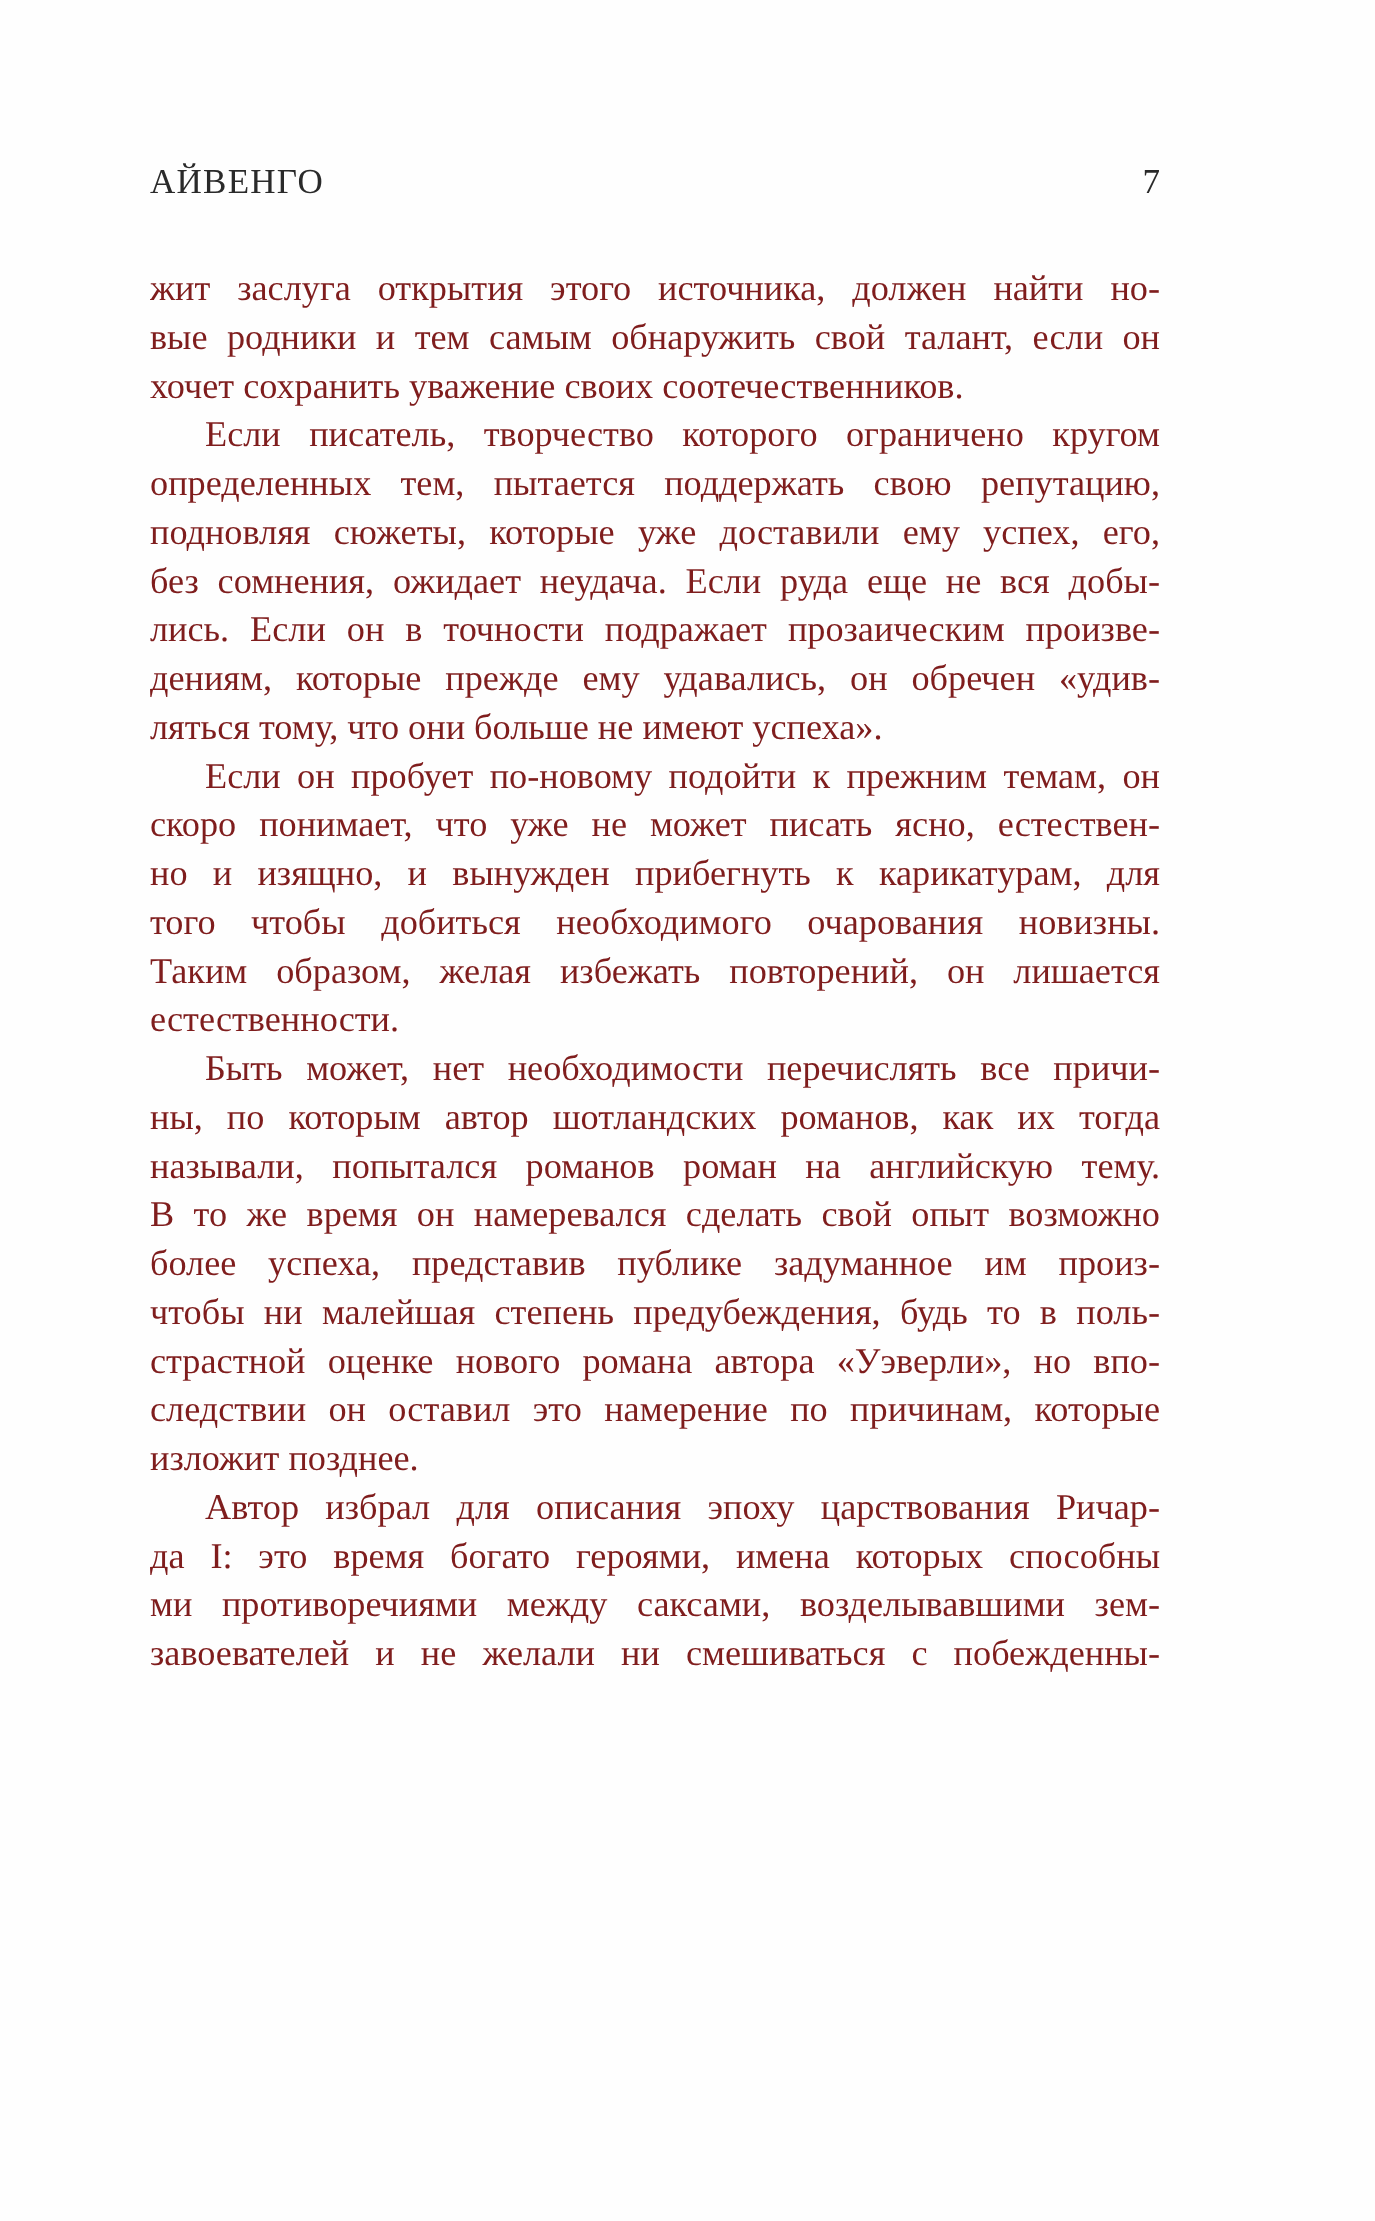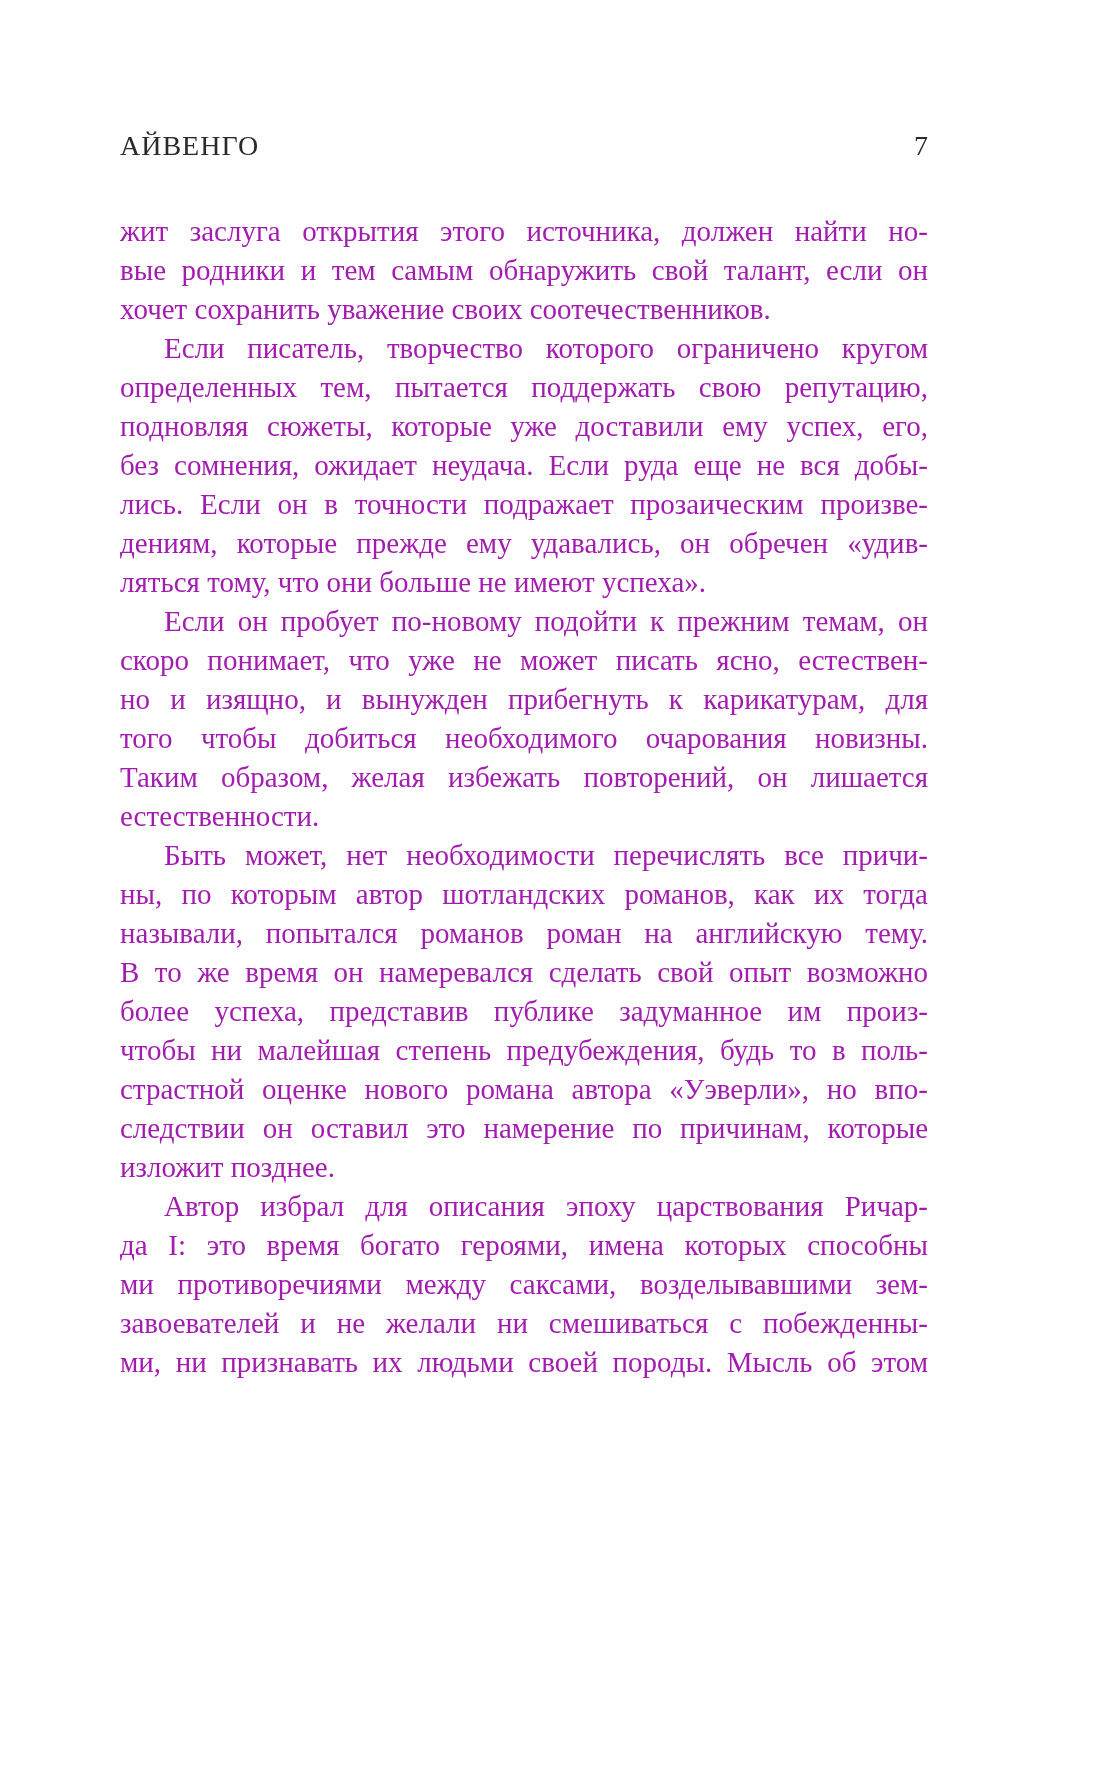--- a/index.html
+++ b/index.html
@@ -35,21 +35,21 @@
   }
   .running-head .page-number {
     letter-spacing: 0;
   }
   .body-text {
     position: absolute;
     left: 120px;
     right: 172px;
     top: 212px;
     font-size: 29px;
-    color: #a21caf;
+    color: #7f1d1d;
   }
   .paragraph {
     margin: 0;
     padding: 0;
   }
   .line {
     height: 39px;
     line-height: 39px;
     text-align: justify;
     text-align-last: justify;
@@ -104,17 +104,16 @@
         <div class="line">чтобы ни малейшая степень предубеждения, будь то в поль-</div>
         <div class="line">страстной оценке нового романа автора «Уэверли», но впо-</div>
         <div class="line">следствии он оставил это намерение по причинам, которые</div>
         <div class="line last">изложит позднее.</div>
       </div>
       <div class="paragraph">
         <div class="line indent">Автор избрал для описания эпоху царствования Ричар-</div>
         <div class="line">да I: это время богато героями, имена которых способны</div>
         <div class="line">ми противоречиями между саксами, возделывавшими зем-</div>
         <div class="line">завоевателей и не желали ни смешиваться с побежденны-</div>
-        <div class="line">ми, ни признавать их людьми своей породы. Мысль об этом</div>
       </div>
     </div>
 
 </div>
 
 </body></html>

